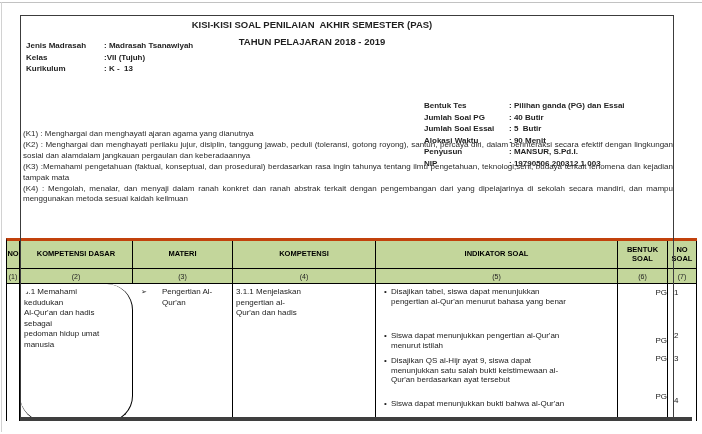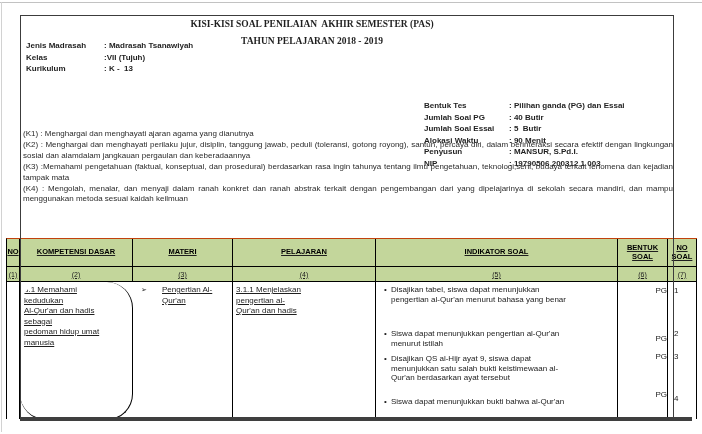--- a/index.html
+++ b/index.html
@@ -4,40 +4,40 @@
 <style>
   html,body{margin:0;padding:0;background:#fff;}
   .screen{position:relative;width:702px;height:434px;background:#ffffff;overflow:hidden;
           font-family:"Liberation Sans","DejaVu Sans",sans-serif;color:#1f1f1f;}
   .top-edge{position:absolute;left:0;top:2px;width:702px;height:1px;background:#c2c2c2;}
   .left-edge{position:absolute;left:1px;top:2px;width:1px;height:430px;background:#d2d2d2;}
   .page-box{position:absolute;left:20px;top:15px;width:654px;height:404px;box-sizing:border-box;
             border:1px solid #3c3c3c;border-bottom:none;z-index:5;pointer-events:none;}
   .thick-line{position:absolute;left:20px;top:417px;width:672px;height:4px;background:#3f3f3f;z-index:6;}
 
-  .title{position:absolute;left:20px;top:19px;width:584px;text-align:center;z-index:3;font-family:Liberation Serif, serif;}
+  .title{position:absolute;left:20px;top:19px;width:584px;text-align:center;z-index:3;}
   .title-line{font-size:9.5px;font-weight:bold;white-space:pre;line-height:11px;}
   .title-line + .title-line{margin-top:6px;}
 
   .info{position:absolute;z-index:3;font-size:8px;font-weight:bold;}
   .info-left{left:26px;top:40px;}
   .info-right{left:424px;top:60px;margin-top:40px;}
   .info-row{display:flex;line-height:11.5px;}
   .info-left .ilabel{width:78px;flex:0 0 78px;}
   .info-right .ilabel{width:85px;flex:0 0 85px;}
   .ivalue{white-space:pre;}
 
   .ki{position:absolute;left:23px;top:129px;width:650px;z-index:3;font-size:8px;line-height:10.9px;
       text-align:justify;color:#2a2a2a;}
   .ki p{margin:0;}
 
   .ktable{position:absolute;left:6px;top:238px;width:690px;height:180px;overflow:hidden;z-index:2;
-          border-top:1px solid #c2410c;border-left:1px solid #000;background:#fff;
+          border-top:3px solid #c2410c;border-left:1px solid #000;background:#fff;
           display:grid;grid-template-columns:13px 113px 100px 143px 242px 50px 29px;
-          grid-template-rows:28px 15px 138px;text-decoration:underline;}
+          grid-template-rows:28px 15px 138px;}
   .cell{box-sizing:border-box;border-right:1px solid #000;border-bottom:1px solid #000;overflow:hidden;}
   .h{background:#c3d69b;font-size:7.5px;font-weight:bold;display:flex;align-items:center;
      justify-content:center;text-align:center;line-height:8.5px;padding:1px;color:#000;}
   .n{background:#c3d69b;font-size:7px;display:flex;align-items:center;justify-content:center;color:#222;}
   .b{background:#fff;font-size:8px;line-height:10.5px;color:#222;}
   .pre{white-space:pre-line;}
   .c-kd{padding:3px 2px 0 4px;border-radius:26px;}
   .c-mat{padding:3px 2px 0 0;position:relative;}
   .c-mat .marker{position:absolute;left:8px;top:3px;font-size:7px;}
   .c-mat .mtext{display:block;margin-left:29px;}
@@ -109,21 +109,21 @@
     <p>(K2) : Menghargai dan menghayati perilaku jujur, disiplin, tanggung jawab, peduli (toleransi, gotong royong), santun, percaya diri, dalam berinteraksi secara efektif dengan lingkungan sosial dan alamdalam jangkauan pergaulan dan keberadaannya</p>
     <p>(K3) :Memahami pengetahuan (faktual, konseptual, dan prosedural) berdasarkan rasa ingin tahunya tentang ilmu pengetahuan, teknologi,seni,   budaya terkait fenomena dan kejadian tampak mata</p>
     <p>(K4) : Mengolah, menalar, dan menyaji dalam ranah konkret dan ranah abstrak terkait dengan pengembangan dari yang dipelajarinya di sekolah secara mandiri, dan mampu menggunakan metoda sesuai kaidah keilmuan</p>
   </div>
 
   <div class="ktable">
 
     <div class="cell h">NO</div>
     <div class="cell h">KOMPETENSI DASAR</div>
     <div class="cell h">MATERI</div>
-    <div class="cell h">PELAJARAN</div>
+    <div class="cell h">KOMPETENSI</div>
     <div class="cell h">INDIKATOR SOAL</div>
     <div class="cell h">BENTUK SOAL</div>
     <div class="cell h">NO SOAL</div>
 
     <div class="cell n">(1)</div>
     <div class="cell n">(2)</div>
     <div class="cell n">(3)</div>
     <div class="cell n">(4)</div>
     <div class="cell n">(5)</div>
     <div class="cell n">(6)</div>

